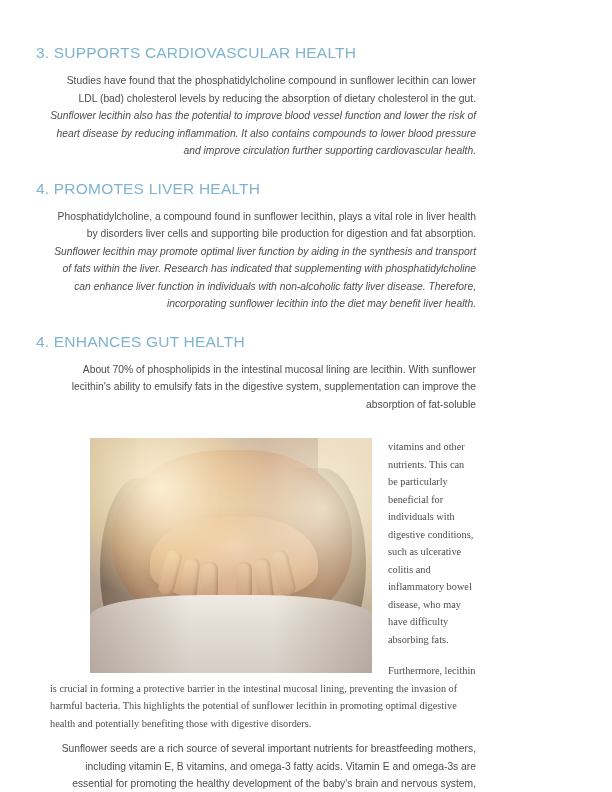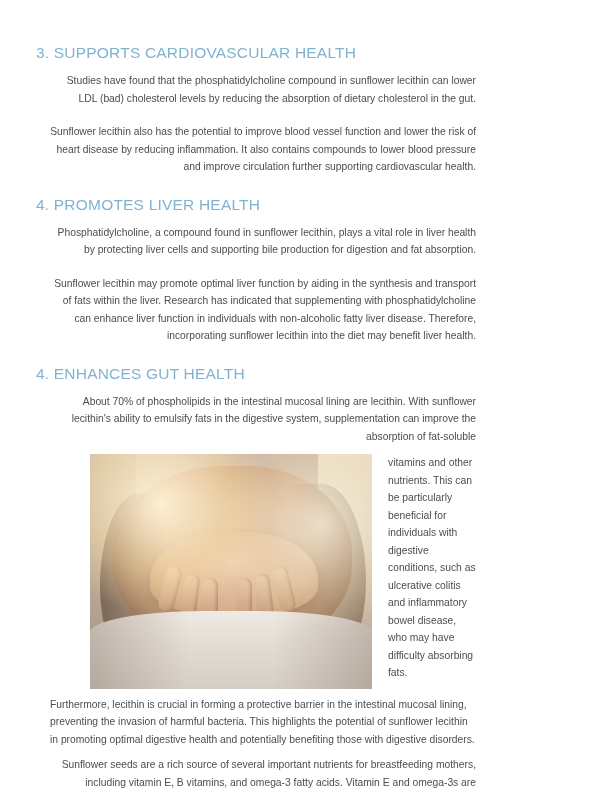--- a/index.html
+++ b/index.html
@@ -37,28 +37,30 @@
   }
   p.para {
     font-size: 10.3px;
     line-height: 17.5px;
     margin: 0 0 0 14px;
     padding: 0;
     color: #4a4d51;
     text-align: right;
   }
   p.para + p.para {
-    margin-top: 16px;
+    margin-top: 0px;
+    font-style: italic;
   }
   .gut-body {
     margin-left: 14px;
   }
   .media-wrap {
-    margin-top: 9px;
+    margin-top: 25px;
     overflow: hidden;
+    font-family: Liberation Serif, serif;
   }
   .photo {
     float: left;
     width: 282px;
     height: 235px;
     margin: 0 16px 6px 40px;
     border-radius: 1px;
     position: relative;
     overflow: hidden;
     background: linear-gradient(120deg, #d7c9b9 0%, #c9b4a2 45%, #b9a494 100%);
@@ -174,21 +176,21 @@
 <div class="page">
 
   <div class="section">
     <h2 class="heading">3. SUPPORTS CARDIOVASCULAR HEALTH</h2>
     <p class="para">Studies have found that the phosphatidylcholine compound in sunflower lecithin can lower LDL (bad) cholesterol levels by reducing the absorption of dietary cholesterol in the gut.</p>
     <p class="para">Sunflower lecithin also has the potential to improve blood vessel function and lower the risk of heart disease by reducing inflammation. It also contains compounds to lower blood pressure and improve circulation further supporting cardiovascular health.</p>
   </div>
 
   <div class="section">
     <h2 class="heading">4. PROMOTES LIVER HEALTH</h2>
-    <p class="para">Phosphatidylcholine, a compound found in sunflower lecithin, plays a vital role in liver health by protecting liver cells and supporting bile production for digestion and fat absorption.</p>
+    <p class="para">Phosphatidylcholine, a compound found in sunflower lecithin, plays a vital role in liver health by disorders liver cells and supporting bile production for digestion and fat absorption.</p>
     <p class="para">Sunflower lecithin may promote optimal liver function by aiding in the synthesis and transport of fats within the liver. Research has indicated that supplementing with phosphatidylcholine can enhance liver function in individuals with non-alcoholic fatty liver disease. Therefore, incorporating sunflower lecithin into the diet may benefit liver health.</p>
   </div>
 
   <div class="section">
     <h2 class="heading">4. ENHANCES GUT HEALTH</h2>
     <div class="gut-body">
       <p class="para" style="margin-left:0;">About 70% of phospholipids in the intestinal mucosal lining are lecithin. With sunflower lecithin's ability to emulsify fats in the digestive system, supplementation can improve the absorption of fat-soluble</p>
       <div class="media-wrap">
         <div class="photo">
           <div class="bgleft"></div>

